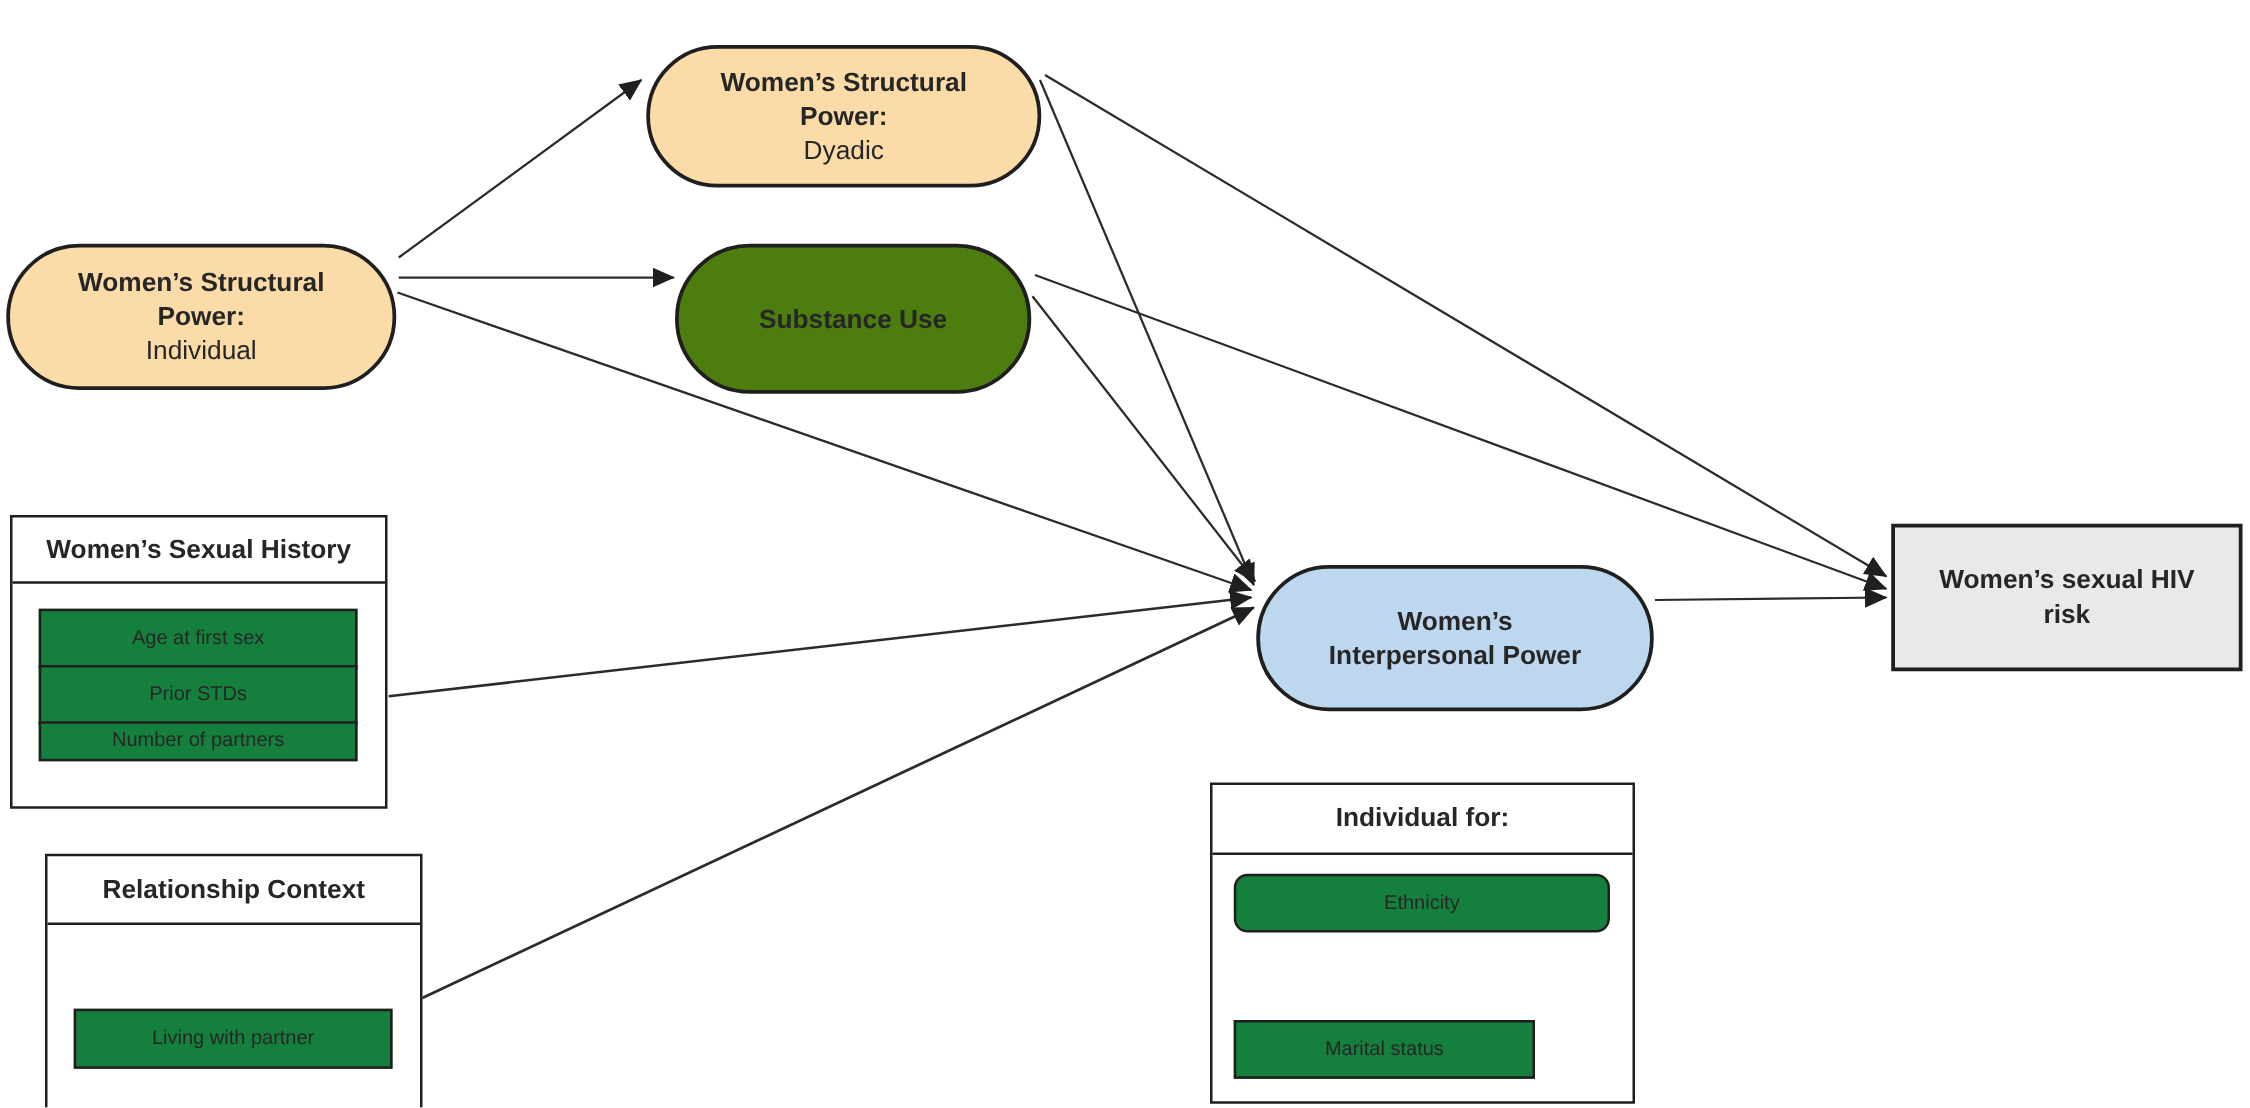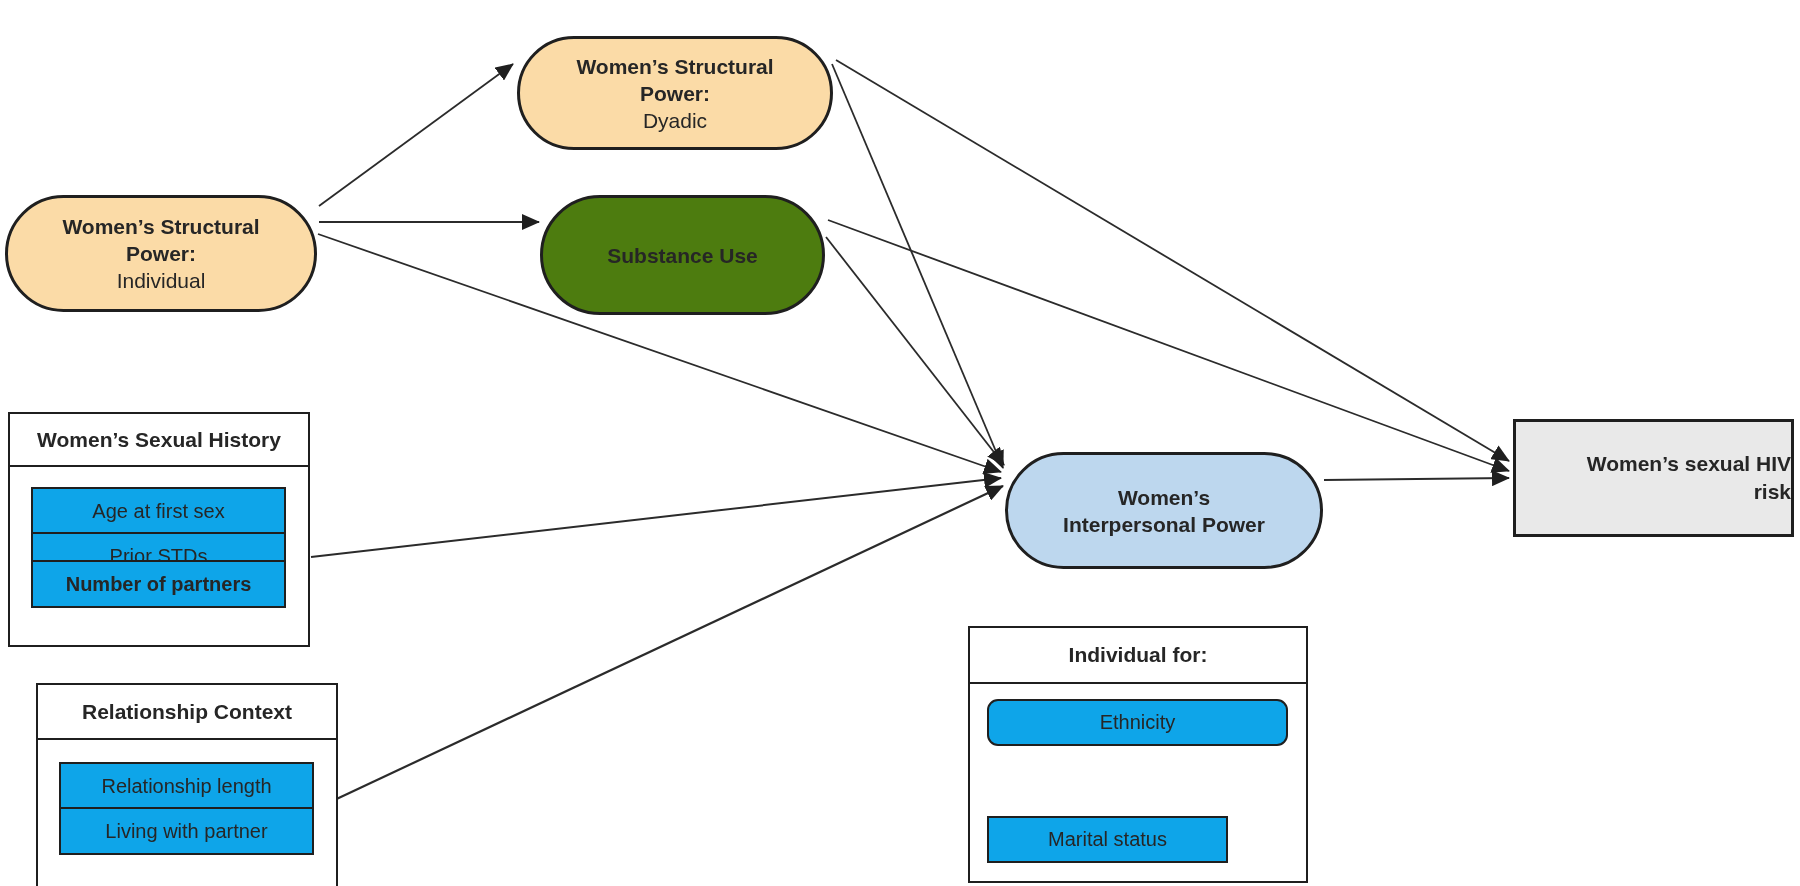--- a/index.html
+++ b/index.html
@@ -66,26 +66,26 @@
     align-items: center;
     justify-content: center;
     text-align: center;
     font-size: 21px;
     font-weight: bold;
   }
   .row-item {
     position: absolute;
     box-sizing: border-box;
     border: 2.5px solid #1f1f1f;
-    background: #0ea5e9;
+    background: #15803d;
     display: flex;
     align-items: center;
     justify-content: center;
     text-align: center;
-    font-size: 20px;
+    font-size: 16px;
   }
 </style>
 </head>
 <body>
 
 <div id="canvas">
 
   <svg id="edges-layer" viewBox="0 0 1800 886" xmlns="http://www.w3.org/2000/svg">
     <defs>
       <marker id="arrow" markerUnits="userSpaceOnUse" markerWidth="20" markerHeight="16" refX="17" refY="8" orient="auto">
@@ -118,35 +118,34 @@
 
   <div class="pill fill-purple" style="left:540px; top:163px; width:285px; height:120px;">
     <span>Substance Use</span>
   </div>
 
   <div class="pill fill-blue" style="left:1005px; top:420px; width:318px; height:117px;">
     <span>Women’s</span>
     <span>Interpersonal Power</span>
   </div>
 
-  <div class="rect-node" style="left:1513px; top:419px; width:281px; height:118px;align-items:flex-end;">
+  <div class="rect-node" style="left:1513px; top:419px; width:281px; height:118px;">
     <span>Women’s sexual HIV</span>
     <span>risk</span>
   </div>
 
   <div class="group-box" style="left:8px; top:412px; width:302px; height:235px;">
     <div class="group-header" style="height:53px;">Women’s Sexual History</div>
     <div class="row-item" style="left:21px; top:73px; width:255px; height:48px;">Age at first sex</div>
     <div class="row-item" style="left:21px; top:118px; width:255px; height:48px;">Prior STDs</div>
-    <div class="row-item" style="left:21px; top:146px; width:255px; height:48px;font-weight:bold;">Number of partners</div>
+    <div class="row-item" style="left:21px; top:163px; width:255px; height:32px;">Number of partners</div>
   </div>
 
   <div class="group-box" style="left:8px; top:683px; width:302px; height:252px;margin-left:28px;">
     <div class="group-header" style="height:55px;">Relationship Context</div>
-    <div class="row-item" style="left:21px; top:77px; width:255px; height:48px;">Relationship length</div>
     <div class="row-item" style="left:21px; top:122px; width:255px; height:48px;">Living with partner</div>
   </div>
 
   <div class="group-box" style="left:968px; top:626px; width:340px; height:257px;">
     <div class="group-header" style="height:56px;">Individual for:</div>
     <div class="row-item" style="left:17px; top:71px; width:301px; height:47px;border-radius:11px;">Ethnicity</div>
     <div class="row-item" style="left:17px; top:188px; width:241px; height:47px;">Marital status</div>
   </div>
 
 </div>

